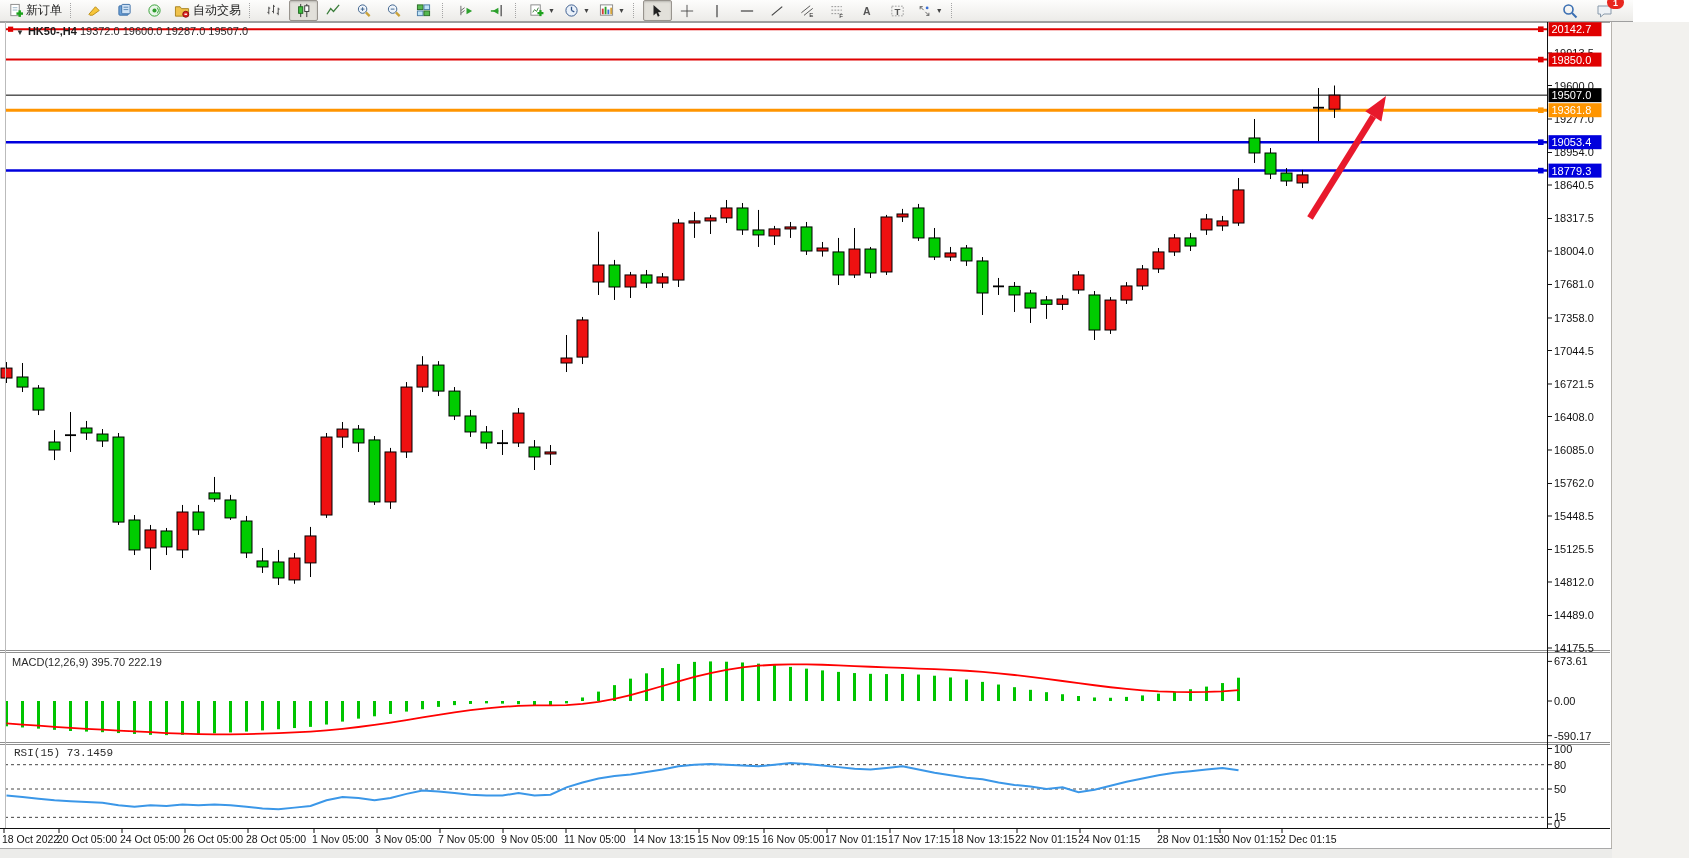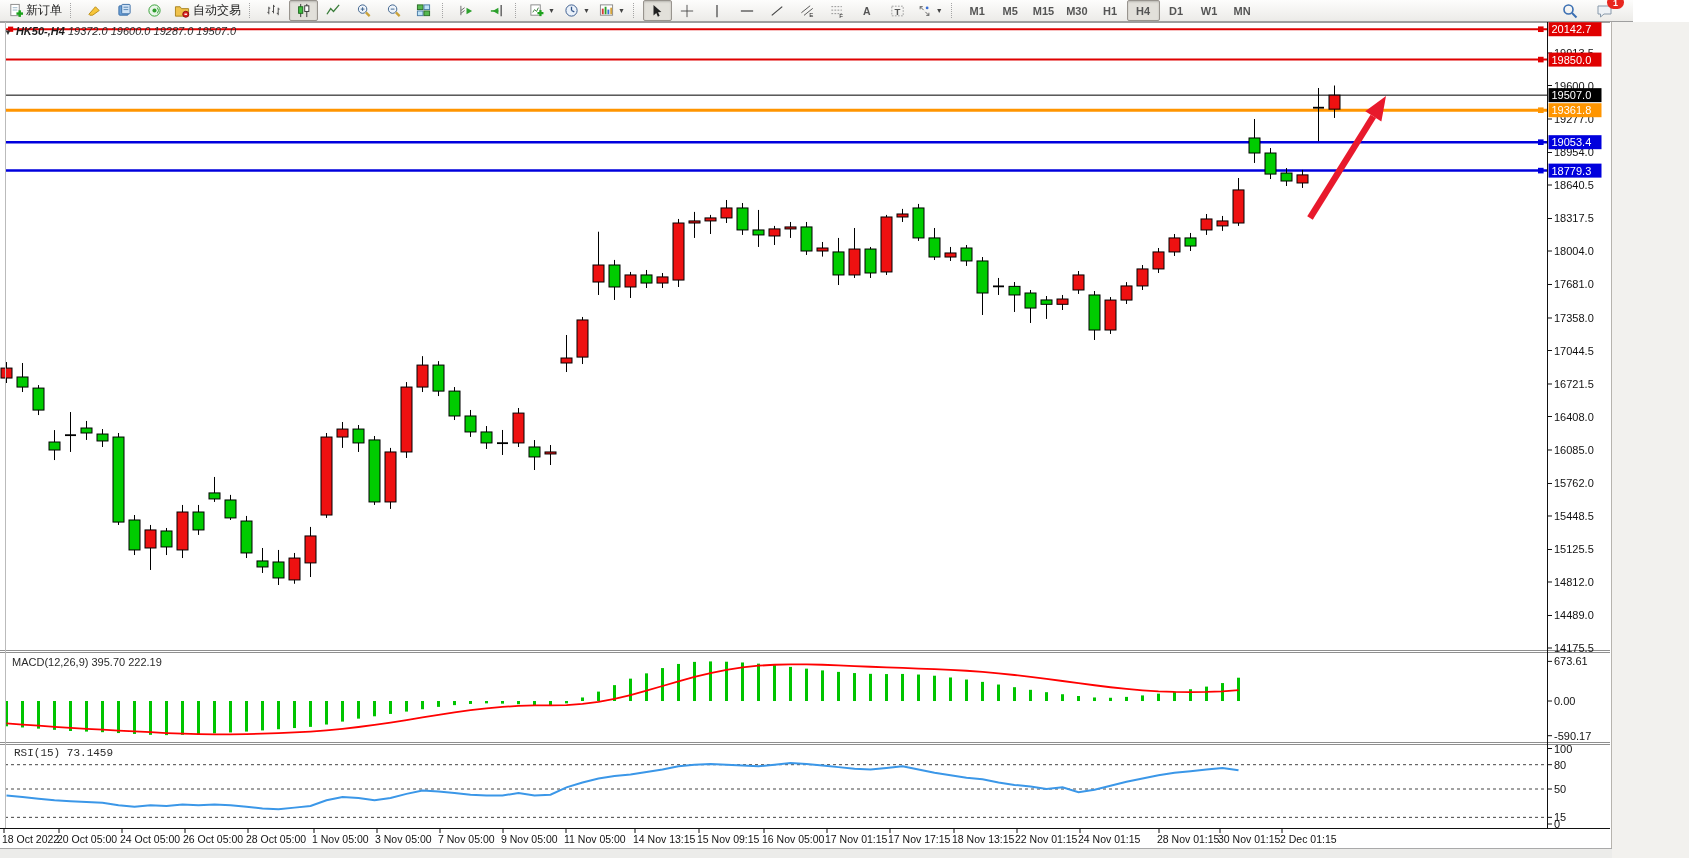--- a/index.html
+++ b/index.html
@@ -210,31 +210,20 @@
       </div>
     <div class="tbtn">
         <svg width="15" height="14" viewBox="0 0 16 16">
           <path d="M3 3 l4 4 M3 3 l0 3 M3 3 l3 0" stroke="#555" fill="none"></path>
           <path d="M13 13 l-4 -4 M13 13 l0 -3 M13 13 l-3 0" stroke="#555" fill="none"></path>
           <circle cx="11" cy="4.5" r="1.6" fill="#3a6fd4"></circle>
         </svg>
         <span class="caret">▼</span>
       </div>
     <div class="grip"></div>
-    <div id="timeframes" style="display:flex;align-items:center;">
-        <div class="tbtn tf">M1</div>
-        <div class="tbtn tf">M5</div>
-        <div class="tbtn tf">M15</div>
-        <div class="tbtn tf">M30</div>
-        <div class="tbtn tf">H1</div>
-        <div class="tbtn tf active">H4</div>
-        <div class="tbtn tf">D1</div>
-        <div class="tbtn tf">W1</div>
-        <div class="tbtn tf">MN</div>
-      </div>
     <div id="tb-right">
       <div class="tbtn">
           <svg width="16" height="16" viewBox="0 0 16 16">
             <circle cx="6.5" cy="6.5" r="4.5" fill="none" stroke="#3b6fb2" stroke-width="1.6"></circle>
             <line x1="10" y1="10" x2="14.5" y2="14.5" stroke="#3b6fb2" stroke-width="2"></line>
           </svg>
         </div>
       <div class="tbtn" style="position:relative;">
         <svg width="17" height="16" viewBox="0 0 17 16">
             <path d="M2 3 h13 v8 h-7 l-3.5 3 v-3 H2 z" fill="#eef2f6" stroke="#8899aa"></path>
@@ -670,16 +659,16 @@
         <text x="1078" y="843" font-size="10.5" fill="#111">24 Nov 01:15</text>
         <line x1="1159" y1="829" x2="1159" y2="833" stroke="#111"></line>
         <text x="1157" y="843" font-size="10.5" fill="#111">28 Nov 01:15</text>
         <line x1="1220" y1="829" x2="1220" y2="833" stroke="#111"></line>
         <text x="1218" y="843" font-size="10.5" fill="#111">30 Nov 01:15</text>
         <line x1="1282" y1="829" x2="1282" y2="833" stroke="#111"></line>
         <text x="1280" y="843" font-size="10.5" fill="#111">2 Dec 01:15</text>
       </g>
     </svg>
 
-  <div id="chart-title" class="ovl" style="left:4px;top:25px;font-style:italic;"><span class="caret2">▼</span><b>HK50-,H4</b>&nbsp;<span>19372.0 19600.0 19287.0 19507.0</span></div>
+  <div id="chart-title" class="ovl" style="left:16px;top:25px;"><span class="caret2">▼</span><b>HK50-,H4</b>&nbsp;<span>19372.0 19600.0 19287.0 19507.0</span></div>
   <div id="macd-label" class="ovl" style="left:12px;top:656px;"><span>MACD(12,26,9)</span>&nbsp;<span>395.70 222.19</span></div>
   <div id="rsi-label" class="ovl" style="left:14px;top:747px;font-family:Liberation Mono, monospace;"><span>RSI(15)</span>&nbsp;<span>73.1459</span></div>
 </div>
 
 </body></html>

